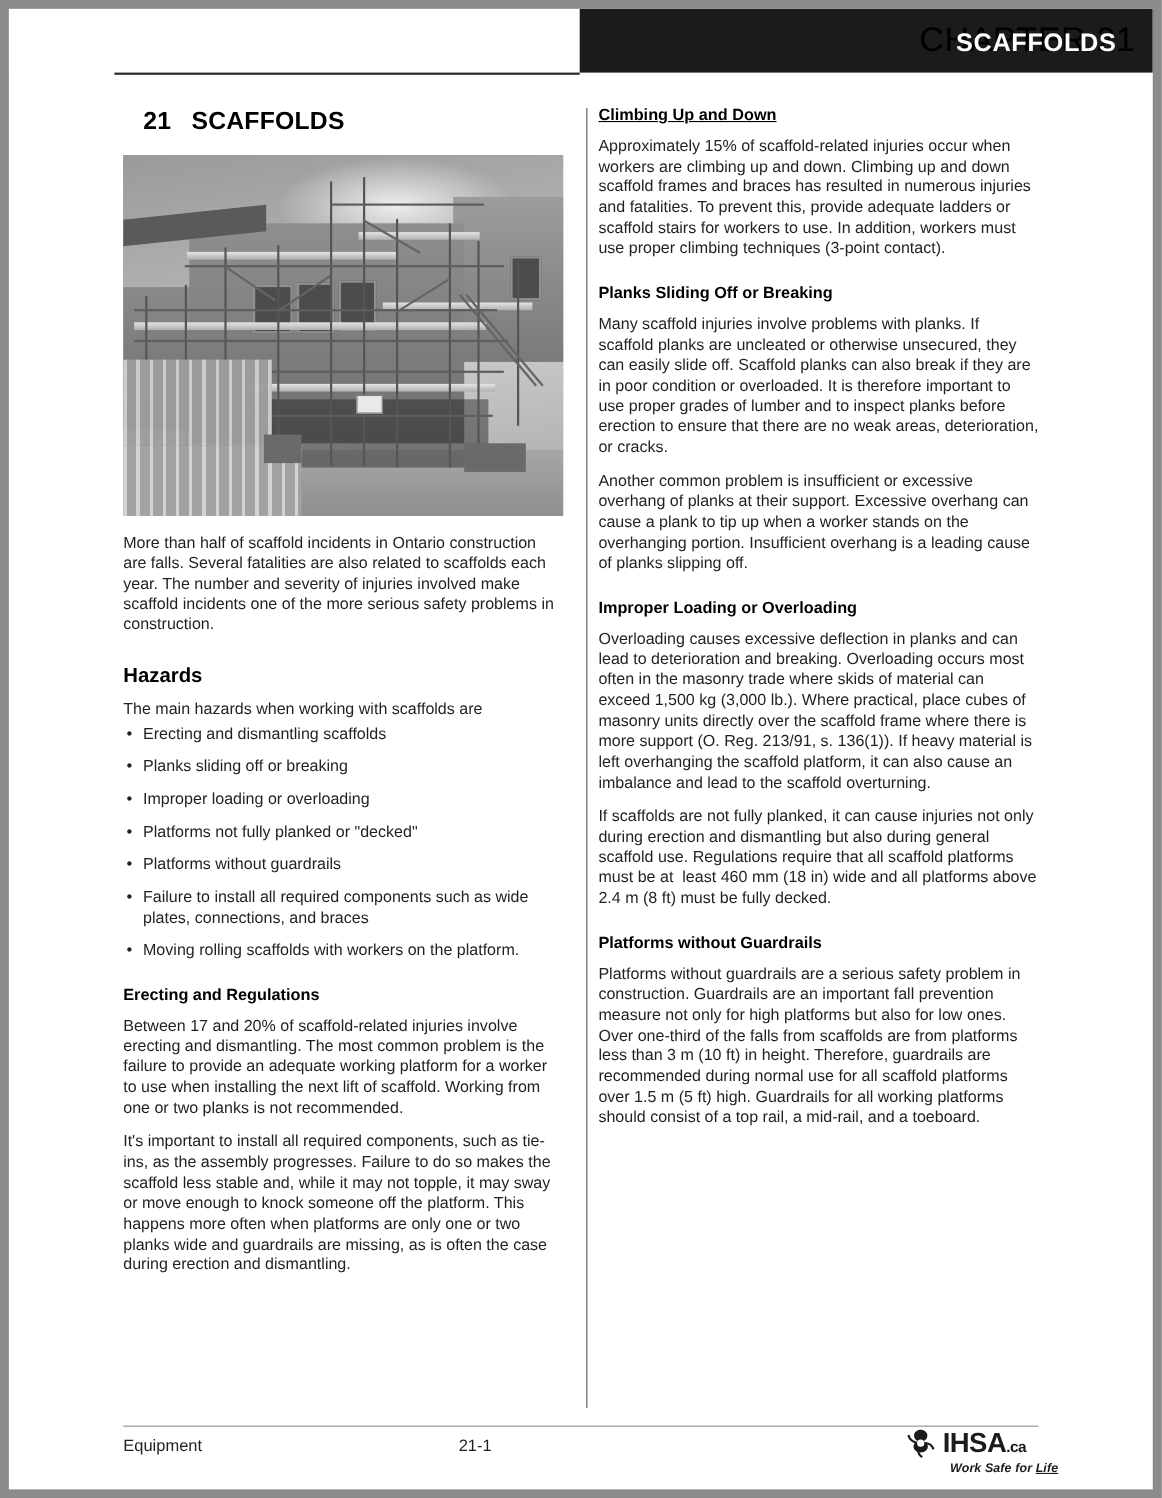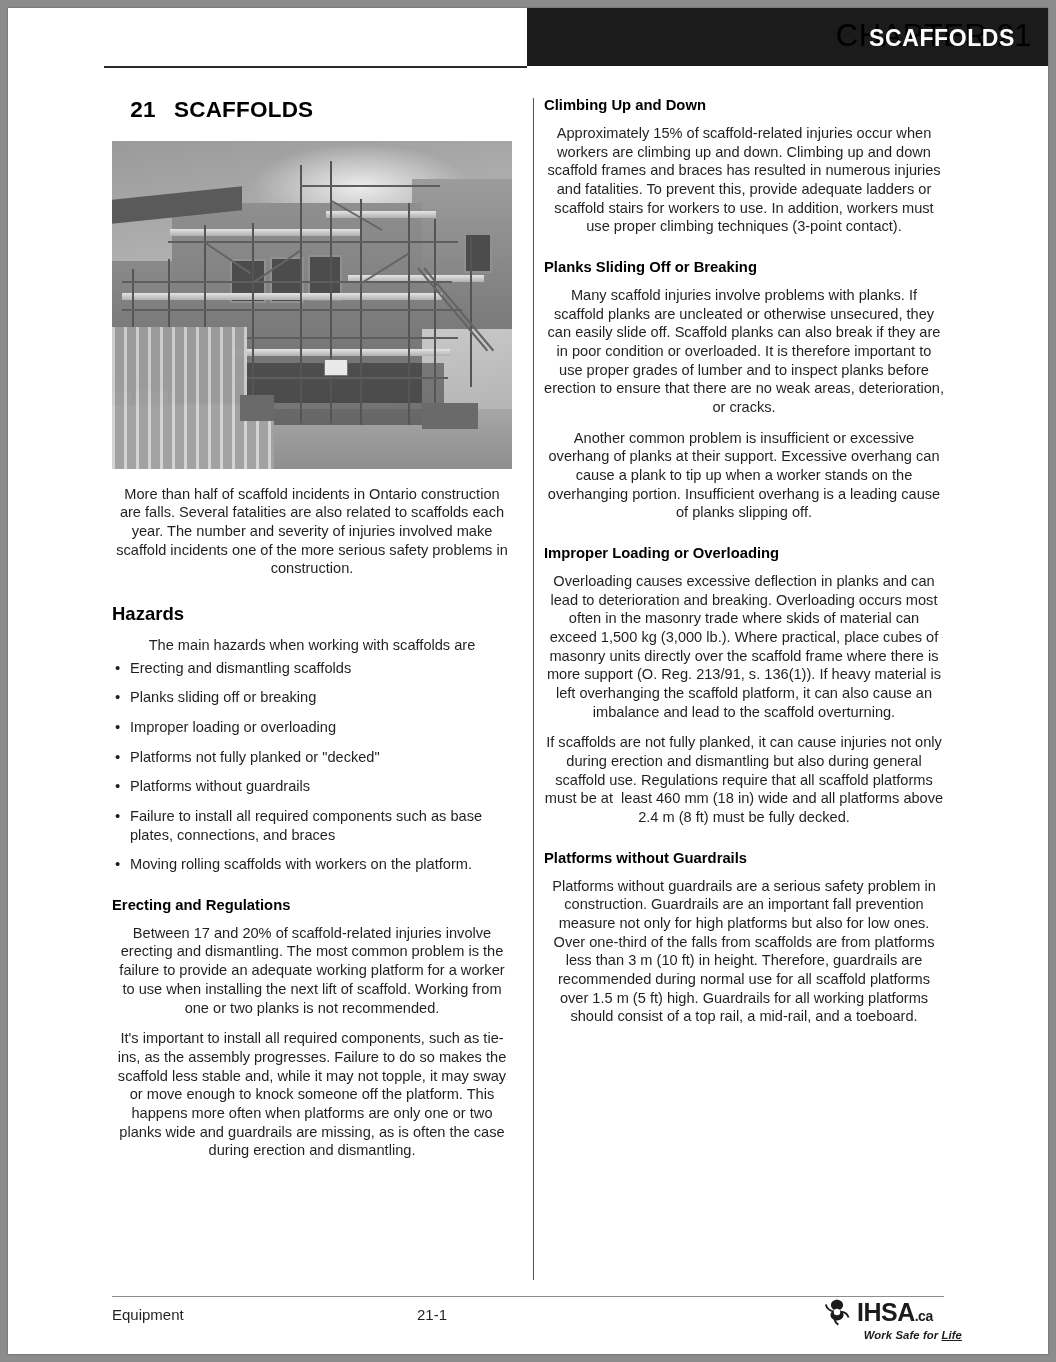--- a/index.html
+++ b/index.html
@@ -106,26 +106,25 @@
     font-size: 18.5px;
     font-weight: bold;
     color: #000;
   }
   h3.subheading {
     margin: 22px 0 9px 0;
     font-size: 14.8px;
     font-weight: bold;
     color: #000;
   }
-  .col-right h3.subheading:first-child { margin-top: 0; }
+  .col-right h3.subheading:first-child { margin-top: 0; text-decoration: underline; }
 
   p.body {
     margin: 0 0 12px 0;
     white-space: pre-wrap;
-    text-align: center;
   }
   p.lead { margin: 0 0 4px 0; }
 
   ul.hazards {
     margin: 4px 0 0 0;
     padding: 0;
     list-style: none;
   }
   ul.hazards li {
     position: relative;
@@ -384,21 +383,21 @@
 
     <h2 class="heading">Hazards</h2>
     <p class="body lead">The main hazards when working with scaffolds are</p>
 
     <ul class="hazards">
       <li>Erecting and dismantling scaffolds</li>
       <li>Planks sliding off or breaking</li>
       <li>Improper loading or overloading</li>
       <li>Platforms not fully planked or "decked"</li>
       <li>Platforms without guardrails</li>
-      <li>Failure to install all required components such as base plates, connections, and braces</li>
+      <li>Failure to install all required components such as wide plates, connections, and braces</li>
       <li>Moving rolling scaffolds with workers on the platform.</li>
     </ul>
 
     <h3 class="subheading">Erecting and Regulations</h3>
     <p class="body">Between 17 and 20% of scaffold-related injuries involve erecting and dismantling. The most common problem is the failure to provide an adequate working platform for a worker to use when installing the next lift of scaffold. Working from one or two planks is not recommended.</p>
     <p class="body">It's important to install all required components, such as tie-ins, as the assembly progresses. Failure to do so makes the scaffold less stable and, while it may not topple, it may sway or move enough to knock someone off the platform. This happens more often when platforms are only one or two planks wide and guardrails are missing, as is often the case during erection and dismantling.</p>
   </div>
 
   <div class="col col-right">
     <h3 class="subheading">Climbing Up and Down</h3>

